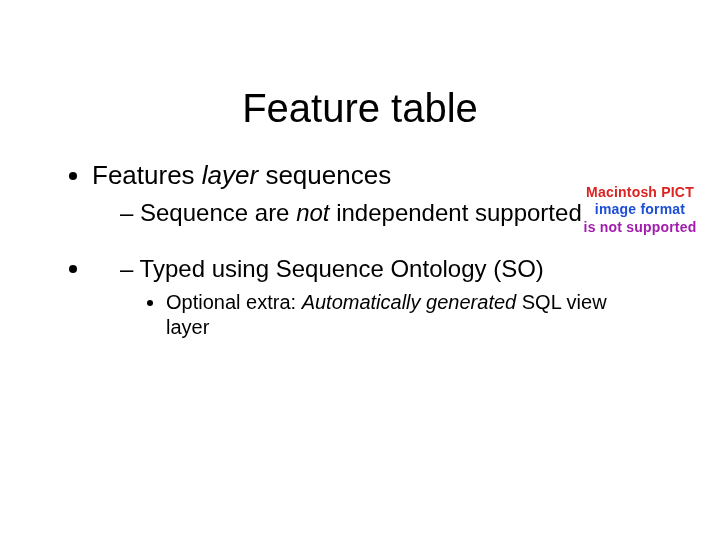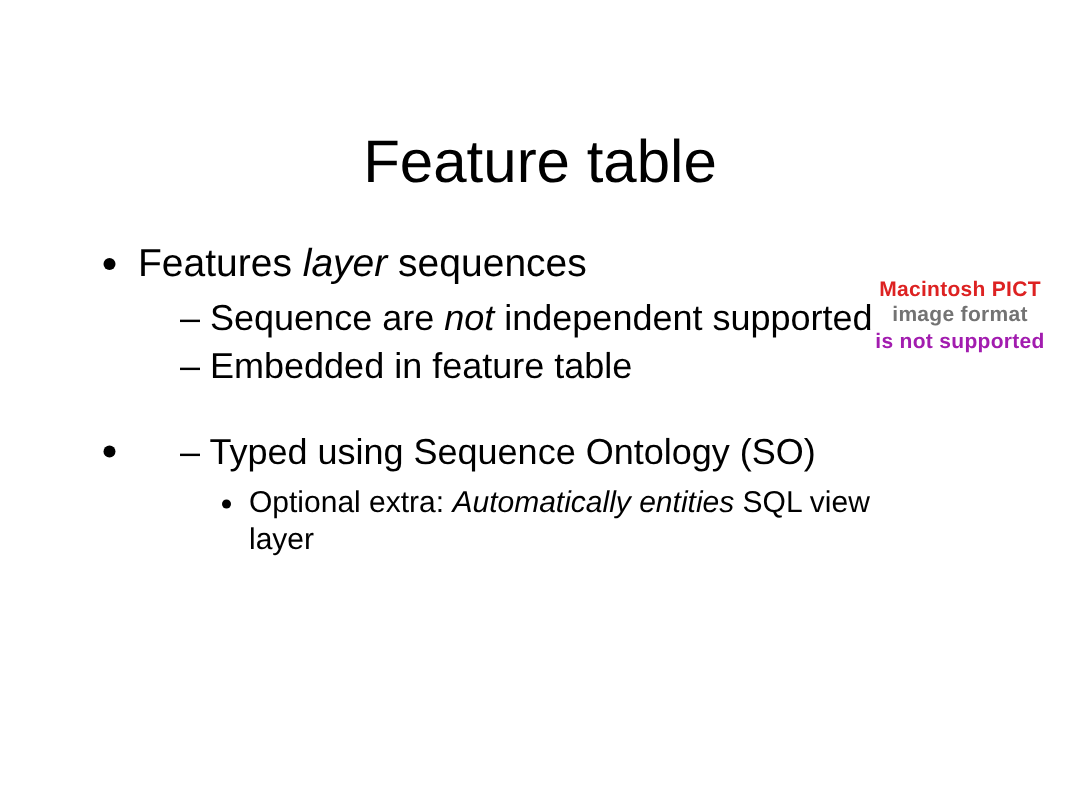--- a/index.html
+++ b/index.html
@@ -71,50 +71,47 @@
     align-items: center;
     justify-content: center;
     text-align: center;
     font-family: Arial, sans-serif;
     font-size: 14px;
     font-weight: 700;
     line-height: 1.25;
     letter-spacing: 0.2px;
   }
   .placeholder .l1 { color: #d22; }
-  .placeholder .l2 { color: #737373; }
+  .placeholder .l2 { color: #1d4ed8; }
   .placeholder .l3 { color: #a21caf; }
 </style>
 </head>
 <body>
 
 <div class="slide">
 
   <div class="title">Feature table</div>
 
   <div class="body">
     <ul class="lvl1">
       <li>
         <span>Features </span><span class="em">layer</span><span> sequences</span>
         <ul class="lvl2">
           <li>
             <span>Sequence are </span><span class="em">not</span><span> independent supported</span>
           </li>
-          <li>
-            <span>Embedded in feature table</span>
-          </li>
         </ul>
       </li>
       <li>
         <ul class="lvl2">
           <li>
             <span>Typed using Sequence Ontology (SO)</span>
             <ul class="lvl3">
               <li>
-                <span>Optional extra: </span><span class="em">Automatically entities</span><span> SQL view layer</span>
+                <span>Optional extra: </span><span class="em">Automatically generated</span><span> SQL view layer</span>
               </li>
             </ul>
           </li>
         </ul>
       </li>
     </ul>
   </div>
 
   <div class="placeholder">
     <div class="l1">Macintosh PICT</div>

